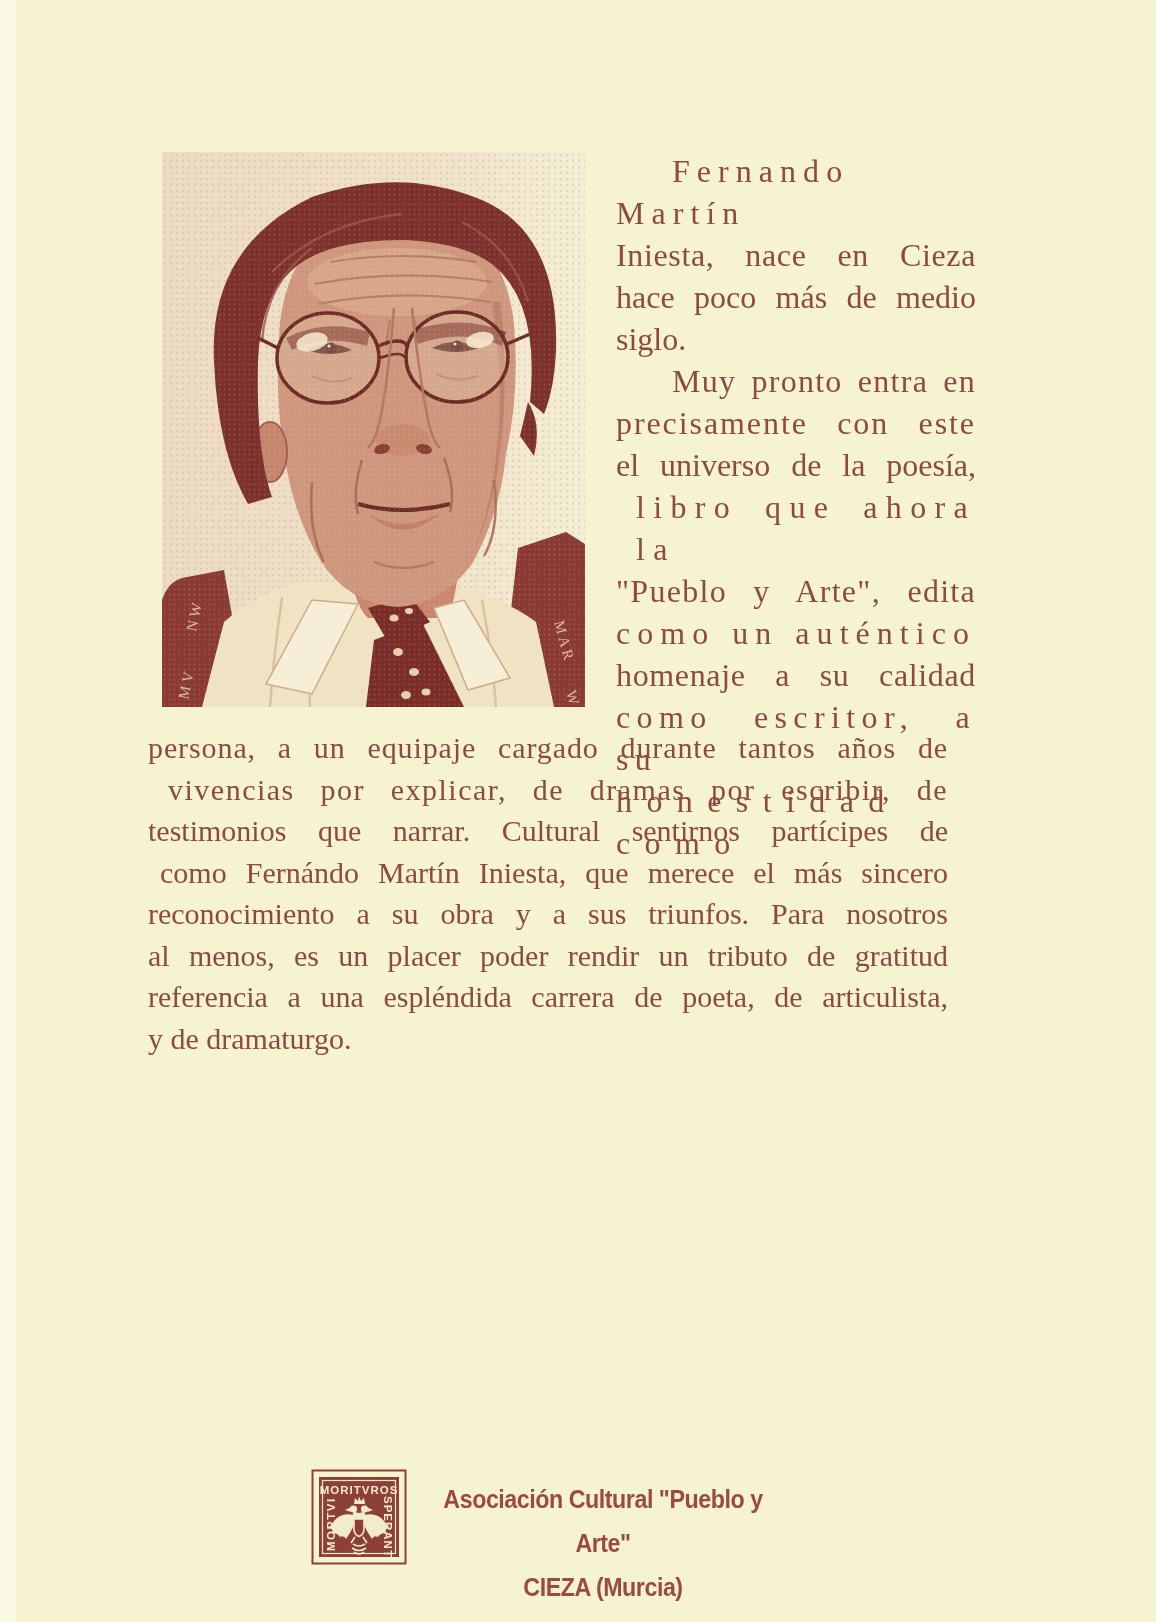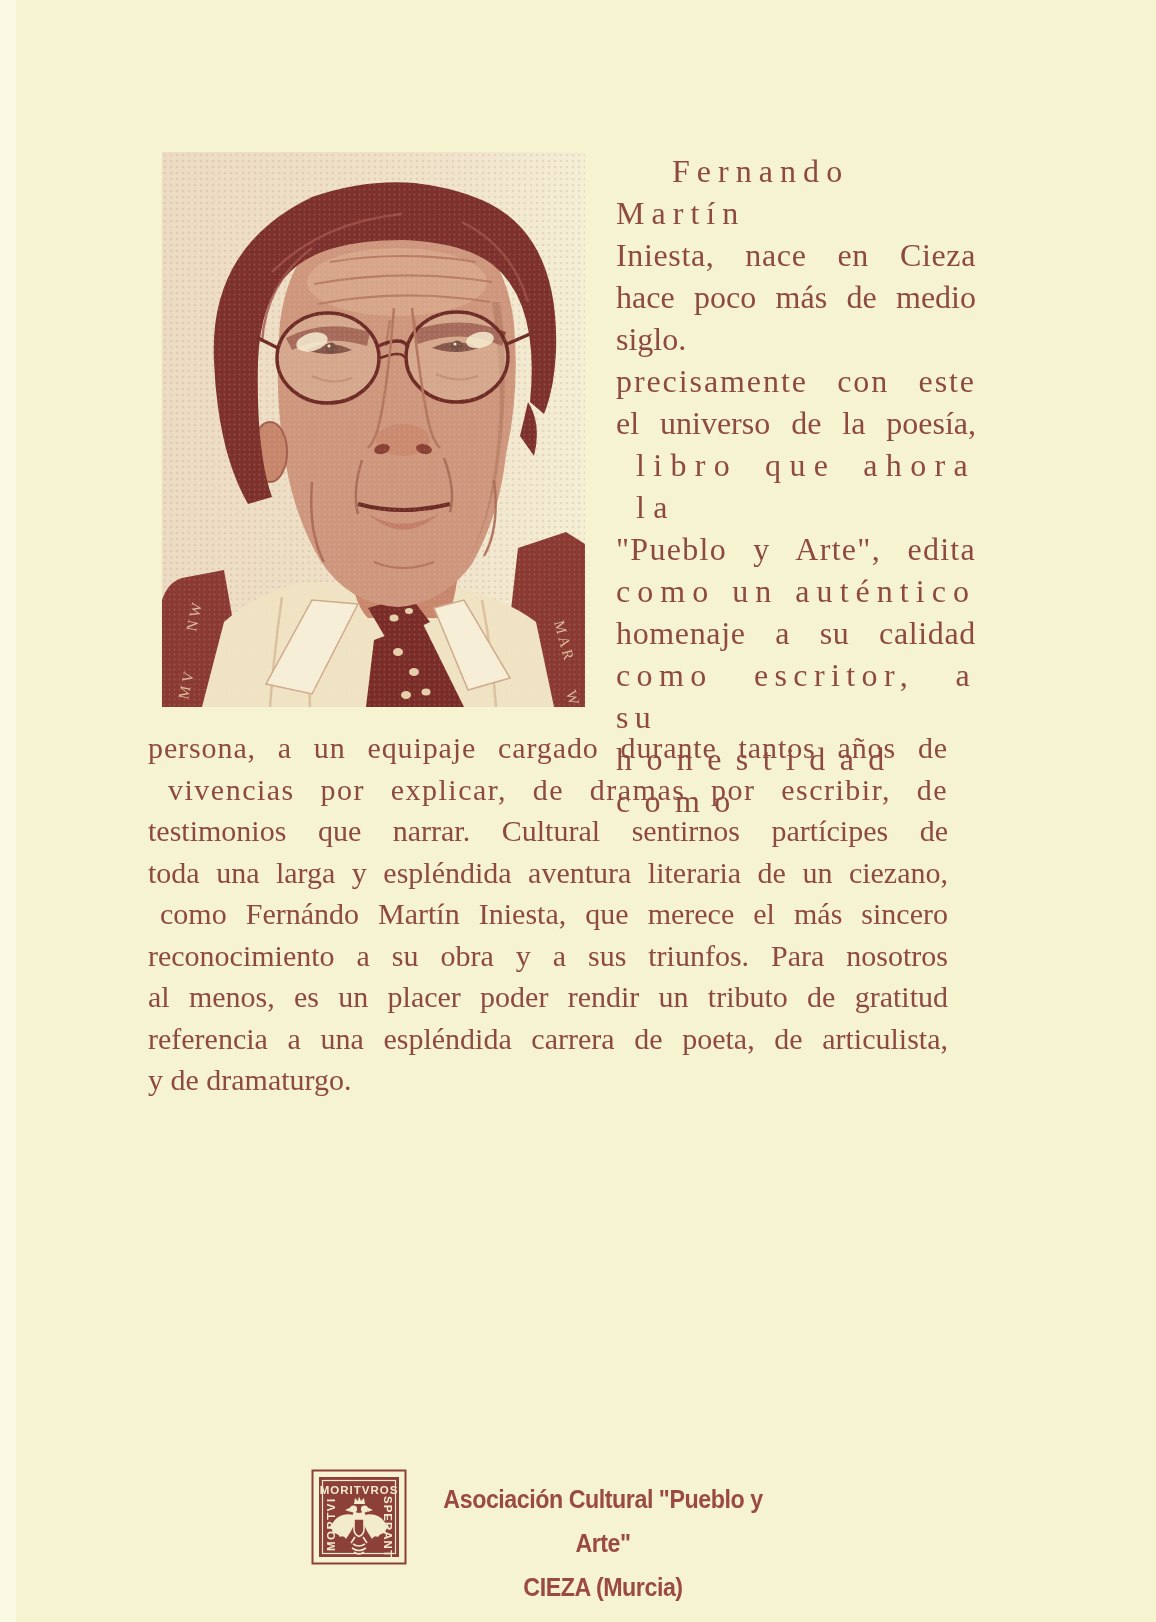--- a/index.html
+++ b/index.html
@@ -165,35 +165,35 @@
 
       <rect width="423" height="555" fill="url(#htc)" opacity="0.35"></rect>
     </svg>
   </div>
 
   <div class="bio-col">
       <div class="line j ind" style="letter-spacing: 0.22em;">Fernando Martín</div>
       <div class="line j" style="letter-spacing: 0.02em;">Iniesta, nace en Cieza</div>
       <div class="line j">hace poco más de medio</div>
       <div class="line">siglo.</div>
+      <div class="line j ind" style="letter-spacing: 0.04em;">Muy pronto entra en</div>
       <div class="line j" style="letter-spacing: 0.06em;">precisamente con este</div>
       <div class="line j">el universo de la poesía,</div>
       <div class="line j" style="letter-spacing: 0.26em; margin-left: 20px;">libro que ahora la</div>
       <div class="line j" style="letter-spacing: 0.04em;">"Pueblo y Arte", edita</div>
       <div class="line j" style="letter-spacing: 0.22em;">como un auténtico</div>
       <div class="line j" style="letter-spacing: 0.02em;">homenaje a su calidad</div>
       <div class="line j" style="letter-spacing: 0.2em;">como escritor, a su</div>
       <div class="line j" style="letter-spacing: 0.45em;">honestidad como</div>
     </div>
 
   <div class="bio-full">
       <div class="line j" style="letter-spacing: 0.03em;">persona, a un equipaje cargado durante tantos años de</div>
       <div class="line j" style="letter-spacing: 0.05em; margin-left: 20px;">vivencias por explicar, de dramas por escribir, de</div>
       <div class="line j">testimonios que narrar. Cultural sentirnos partícipes de</div>
-      <div class="line j">toda una larga y espléndida aventura literaria de un ciezano,</div>
       <div class="line j" style="text-indent: 12px;">como Fernándo Martín Iniesta, que merece el más sincero</div>
       <div class="line j">reconocimiento a su obra y a sus triunfos. Para nosotros</div>
       <div class="line j">al menos, es un placer poder rendir un tributo de gratitud</div>
       <div class="line j">referencia a una espléndida carrera de poeta, de articulista,</div>
       <div class="line">y de dramaturgo.</div>
     </div>
 
   <svg class="stamp" viewBox="0 0 96 96" role="img">
     <rect x="1.5" y="1.5" width="93" height="93" fill="none" stroke="#8d4038" stroke-width="2"></rect>
     <rect x="8" y="8" width="80" height="80" fill="#8d4038"></rect>

